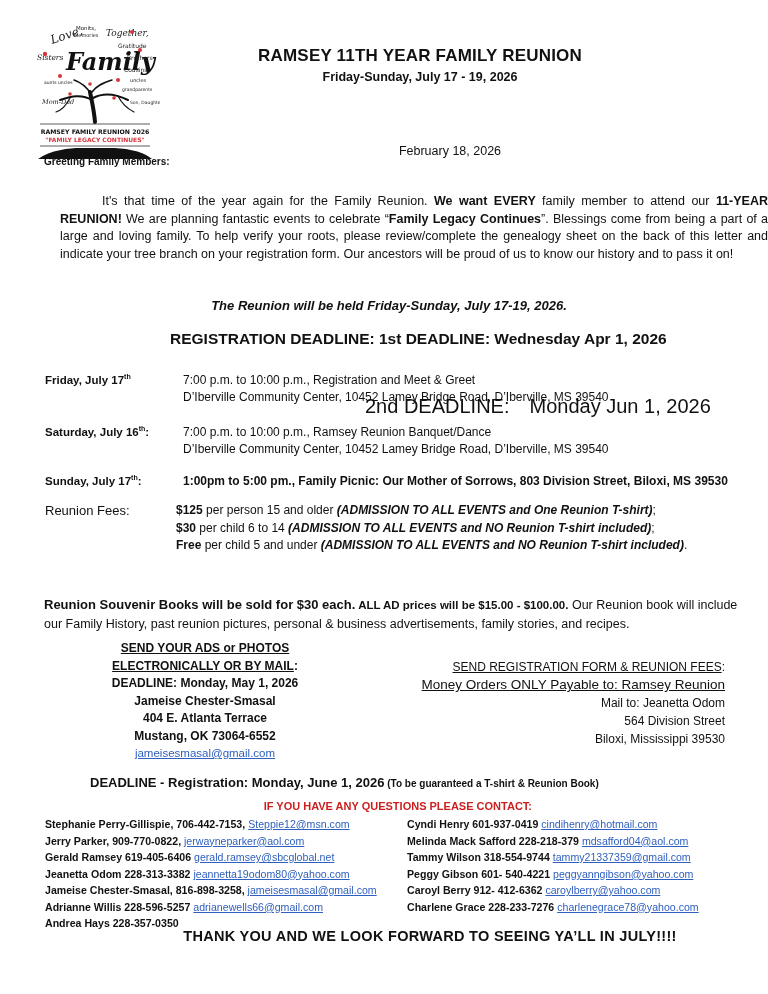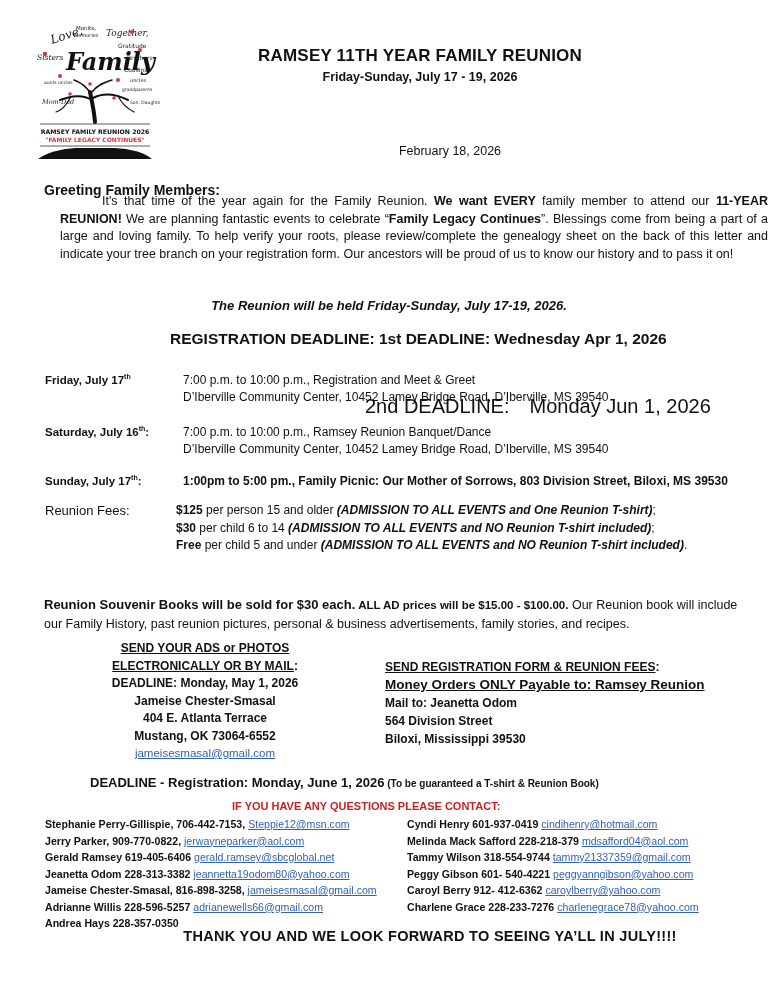--- a/index.html
+++ b/index.html
@@ -9,45 +9,45 @@
   .i { font-style: italic; }
   .link { color: #2f5fbf; text-decoration: underline; }
   .u { text-decoration: underline; }
 
   
   #logo { left: 30px; top: 14px; width: 130px; height: 145px; }
   
   #title { left: 220px; top: 46px; width: 400px; text-align: center; font-size: 17px; font-weight: bold; letter-spacing: 0.2px; }
   #subtitle { left: 220px; top: 70px; width: 400px; text-align: center; font-size: 12.5px; font-weight: bold; }
   #date { left: 300px; top: 144px; width: 300px; text-align: center; font-size: 12.5px; }
-  #greeting { left: 44px; top: 182px; font-size: 14px; font-weight: bold; }
+  #greeting { left: 44px; top: 156px; font-size: 10px; font-weight: bold; }
   #intro { left: 60px; top: 193px; width: 708px; font-size: 12.5px; line-height: 17.5px; text-align: justify; }
   #intro .indent { display: inline-block; width: 42px; }
   #held { left: 44px; top: 298px; width: 690px; text-align: center; font-size: 13px; font-weight: bold; font-style: italic; }
 
   #reg1 { left: 170px; top: 330px; font-size: 15.5px; font-weight: bold; }
   #reg2 { left: 365px; top: 350px; font-size: 20px; font-weight: normal; margin-top: 45px; }
   #reg2 .gap { display: inline-block; width: 20px; }
 
   .sched-label { left: 45px; font-size: 11.5px; font-weight: bold; }
   .sched-label sup { font-size: 7px; }
   .sched-text { left: 183px; font-size: 12px; line-height: 17px; }
 
   #fees-label { left: 45px; top: 503px; font-size: 13px; font-weight: normal; }
   #fees { left: 176px; top: 502px; font-size: 12px; line-height: 17.5px; }
 
   #books { left: 44px; top: 587px; width: 708px; font-size: 12.5px; line-height: 19px; margin-top: 8px; }
 
   #ads { left: 90px; top: 640px; width: 230px; text-align: center; font-size: 12px; line-height: 17.5px; font-weight: bold; }
-  #reg-send { left: 385px; top: 658px; width: 340px; text-align: left; font-size: 12px; line-height: 18px; font-weight: bold; }
+  #reg-send { left: 385px; top: 658px; width: 340px; text-align: right; font-size: 12px; line-height: 18px; font-weight: normal; }
   #reg-send .money { font-size: 13.5px; }
 
   #deadline { left: 90px; top: 775px; font-size: 13px; font-weight: bold; }
   #deadline .small { font-size: 10px; }
-  #questions { left: 232px; top: 800px; width: 300px; text-align: left; font-size: 11px; font-weight: bold; color: #cc1f1f; }
+  #questions { left: 232px; top: 800px; width: 300px; text-align: right; font-size: 11px; font-weight: bold; color: #cc1f1f; }
 
   .contacts { font-size: 10.6px; font-weight: bold; line-height: 16.5px; }
   #contacts-left { left: 45px; top: 816px; }
   #contacts-right { left: 407px; top: 816px; }
   .contacts .link { font-weight: normal; }
 
   #thanks { left: 150px; top: 928px; width: 560px; text-align: center; font-size: 14.5px; font-weight: bold; letter-spacing: 0.3px; }
 </style>
 </head>
 <body>

